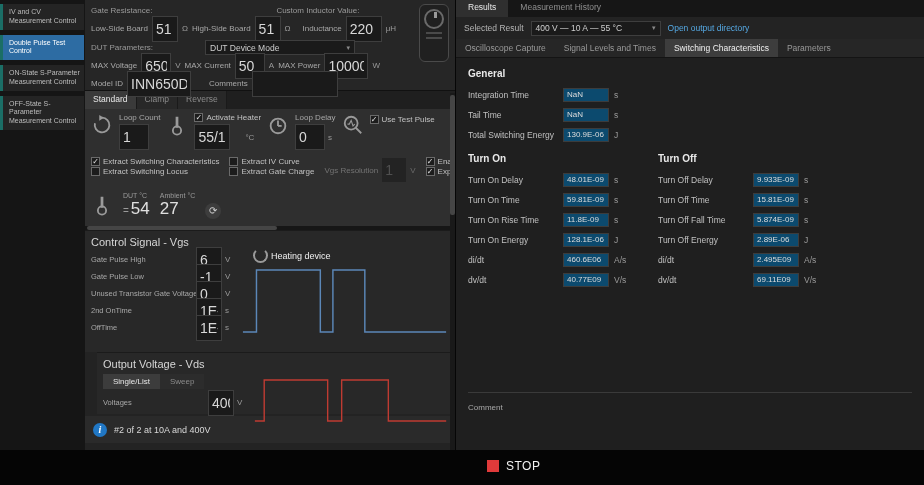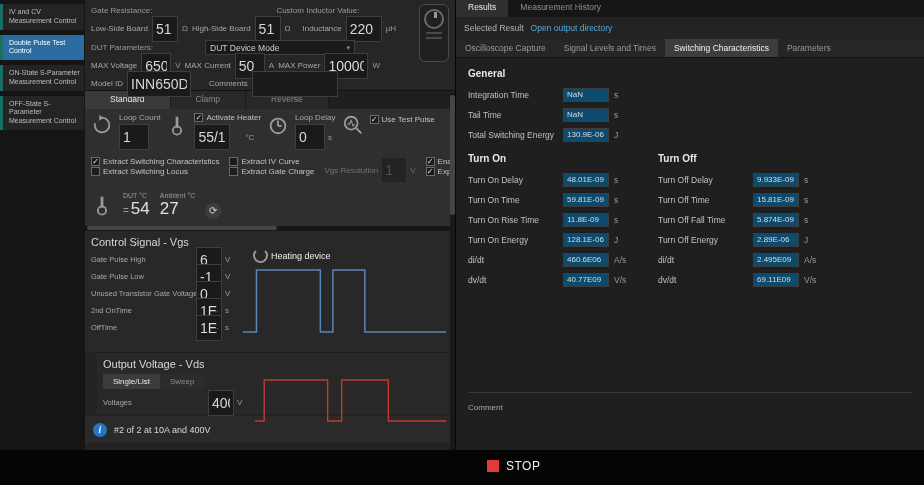--- a/index.html
+++ b/index.html
@@ -25,21 +25,21 @@
   .select { display:flex; align-items:center; justify-content:space-between; background:#1a1a1a; border:1px solid #3e3e3e;
             height:15px; font-size:8.5px; color:#cfcfcf; padding:0 4px; cursor:pointer; }
   .chev { font-size:7px; color:#8a8a8a; margin-left:5px; }
   .dial { position:absolute; right:6px; top:4px; width:30px; height:58px; border:1px solid #4a4a4a; border-radius:6px;
           display:flex; flex-direction:column; align-items:center; padding-top:4px; gap:3px; background:#202020; }
   .dial-circle { width:20px; height:20px; border:2px solid #6a6a6a; border-radius:50%; position:relative; }
   .dial-circle::after { content:""; position:absolute; left:8px; top:1px; width:3px; height:6px; background:#9a9a9a; }
   .dial-line { width:16px; height:2px; background:#4a4a4a; }
 
   .mode-tabs { display:flex; height:19px; background:#1f1f1f; border-top:1px solid #111; }
-  .mtab { padding:3px 25px; font-size:8.5px; color:#8b8b8b; background:#282828; border-right:1px solid #1a1a1a; cursor:pointer; }
+  .mtab { padding:3px 8px; font-size:8.5px; color:#8b8b8b; background:#282828; border-right:1px solid #1a1a1a; cursor:pointer; }
   .mtab.selected { background:#3a3a3a; color:#e8e8e8; }
 
   .tab-content { height:117px; background:#2f2f2f; padding:4px 6px 0 6px; }
   .ctl-row { display:flex; align-items:flex-start; gap:6px; }
   .icon24 { width:22px; height:24px; flex:none; }
   .stack { display:flex; flex-direction:column; gap:2px; }
   .cb { display:flex; align-items:center; gap:3px; font-size:8px; color:#c2c2c2; cursor:pointer; white-space:nowrap; }
   .cbbox { width:9px; height:9px; border:1px solid #6a6a6a; background:#1c1c1c; flex:none; display:flex; align-items:center; justify-content:center;
            font-size:8px; color:#e2e2e2; }
   .cbbox.checked::after { content:"✓"; }
@@ -383,20 +383,24 @@
       </div>
   </main>
 
   <section class="results-panel">
     <div class="rtabs">
       <div class="rtab selected">Results</div>
       <div class="rtab">Measurement History</div>
     </div>
     <div class="sel-row">
       <span class="sel-label">Selected Result</span>
+      <div class="select" style="width:130px">
+        <span>400 V — 10 A — 55 °C</span>
+        <span class="chev">▾</span>
+      </div>
       <span class="link">Open output directory</span>
     </div>
     <div class="subtabs">
       <div class="stab">Oscilloscope Capture</div>
       <div class="stab">Signal Levels and Times</div>
       <div class="stab selected">Switching Characteristics</div>
       <div class="stab">Parameters</div>
     </div>
 
     <div class="rcontent">

